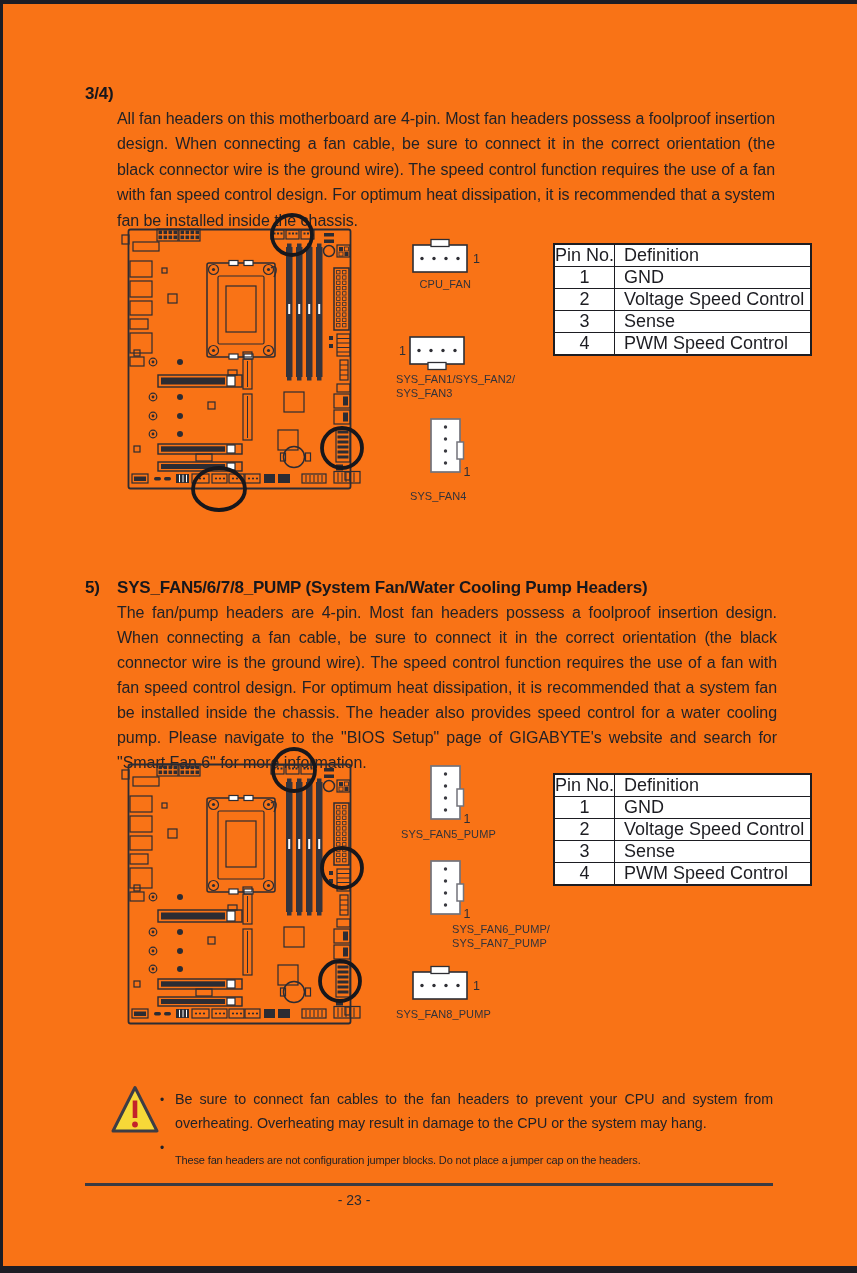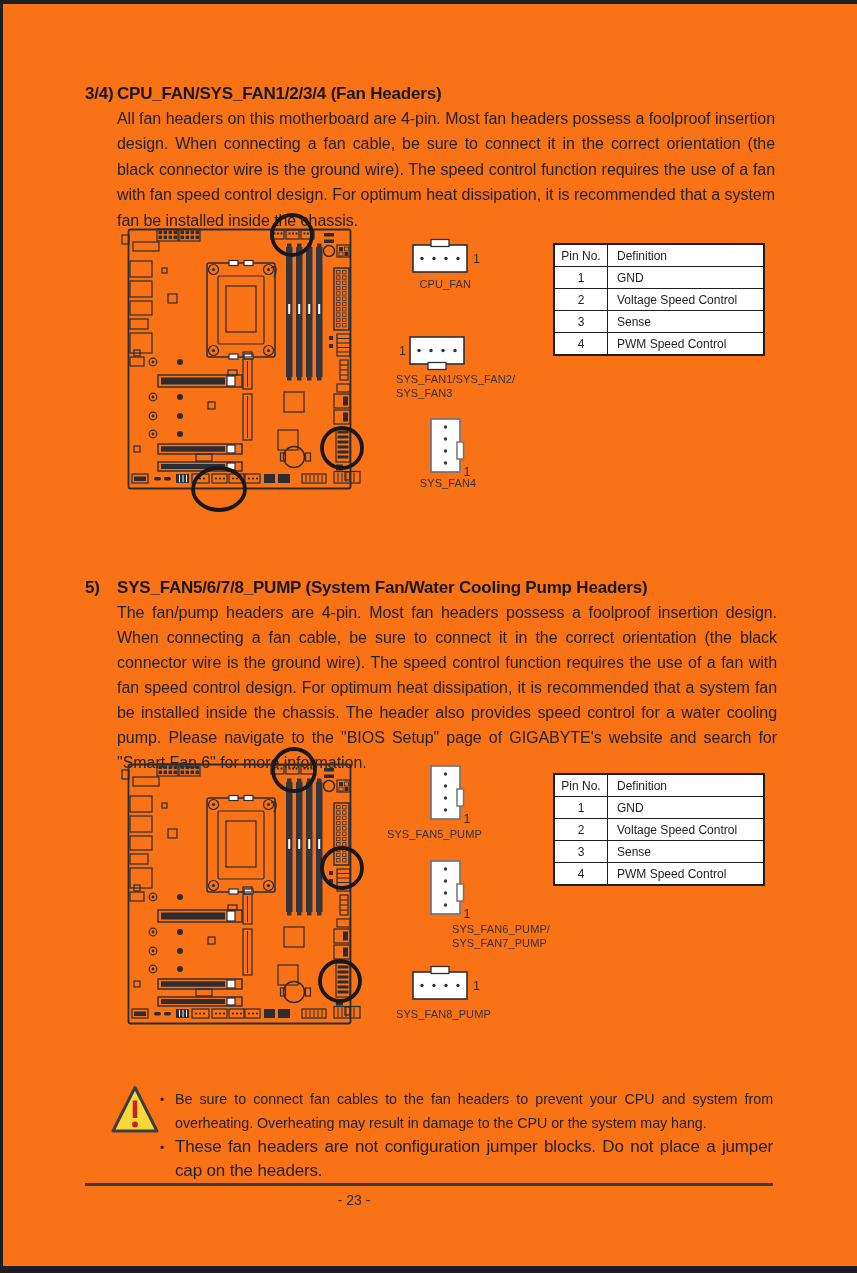--- a/index.html
+++ b/index.html
@@ -27,40 +27,40 @@
   #conn-cpufan   { left:412px; top:237px; }
   #conn-sysfan123{ left:396px; top:329px; }
   #conn-sysfan4  { left:424px; top:417px; }
   #conn-sysfan5  { left:424px; top:764px; }
   #conn-sysfan67 { left:424px; top:859px; }
   #conn-sysfan8  { left:412px; top:964px; }
 
   .conn-label { position:absolute; font-size:11px; line-height:13.5px; color:#33333a; letter-spacing:0.1px; white-space:nowrap; }
   #lbl-cpufan   { left:413px; top:278px; width:58px; text-align:right; }
   #lbl-sysfan123{ left:396px; top:373px; width:120px; }
-  #lbl-sysfan4  { left:410px; top:477px; width:76px; text-align:center; }
-  #lbl-sysfan5  { left:387px; top:828px; width:120px; }
+  #lbl-sysfan4  { left:410px; top:490px; width:76px; text-align:left; }
+  #lbl-sysfan5  { left:401px; top:828px; width:120px; }
   #lbl-sysfan67 { left:416px; top:923px; width:120px;margin-left:36px; }
   #lbl-sysfan8  { left:396px; top:1008px; width:120px; }
 
   .pin-table { position:absolute; border-collapse:collapse; border:2px solid #1d1d22; background:#fff; }
   #table1 { left:553px; top:243px; }
   #table2 { left:553px; top:773px; }
-  .pin-table th, .pin-table td { border:1.5px solid #1d1d22; font-weight:400; font-size:12px; color:#1d1d22;
+  .pin-table th, .pin-table td { border:1.5px solid #1d1d22; font-weight:400; font-size:18px; color:#1d1d22;
         height:21px; padding:0 6px 0 9px; text-align:left; white-space:nowrap; }
   .pin-table th:first-child, .pin-table td:first-child { width:52px; min-width:52px; text-align:center; padding:0; }
   .pin-table td:last-child, .pin-table th:last-child { min-width:140px; }
 
   .warn-icon { position:absolute; left:110px; top:1084px; }
   .warn-list { position:absolute; left:160px; top:1087px; width:613px; margin:0; padding:0; list-style:none;
         font-size:14.3px; line-height:24px; color:#222227; }
   .warn-list li { display:flex; }
   .warn-list .bullet { width:15px; flex:none; font-size:12px; padding-top:1px; color:#222227; }
   .warn-list .witem { flex:1; text-align:justify; letter-spacing:-0.05px; }
-  .warn-list li:last-child .witem { font-size:17px; letter-spacing:-0.15px; }
+  .warn-list li:last-child .witem { font-size:11px; letter-spacing:-0.15px;margin-top:13px; }
 
   .footer-line { position:absolute; left:85px; top:1183px; width:688px; height:3px; background:#3a3a42; }
   .footer-page { position:absolute; left:0; top:1192px; width:708px; text-align:center; font-size:14px; color:#2a2a30; }
 </style>
 </head>
 <body>
 
 <svg style="position:absolute;width:0;height:0" aria-hidden="true">
   <defs>
     <g id="mobo" stroke="#2c2c33" fill="none" stroke-width="1.2">
@@ -281,21 +281,20 @@
   </defs>
 </svg>
 
 <div class="page">
   <div class="edge" id="edge-top"></div>
   <div class="edge" id="edge-left"></div>
   <div class="edge" id="edge-bottom"></div>
 
   <div class="sec-head" id="sec1-head">
     <span class="sec-num">3/4)</span>
-    <span class="sec-title">CPU_FAN/SYS_FAN1/2/3/4 (Fan Headers)</span>
   </div>
   <p class="sec-body" id="sec1-body">All fan headers on this motherboard are 4-pin. Most fan headers possess a foolproof insertion design. When connecting a fan cable, be sure to connect it in the correct orientation (the black connector wire is the ground wire). The speed control function requires the use of a fan with fan speed control design. For optimum heat dissipation, it is recommended that a system fan be installed inside the chassis.</p>
 
   <svg class="mobo" id="board1" width="252" height="306" viewBox="0 0 252 306">
       <use href="#mobo"></use>
       <ellipse cx="180" cy="29" rx="20" ry="20" fill="none" stroke="#17171c" stroke-width="3.8"></ellipse>
       <ellipse cx="230" cy="242" rx="20" ry="20" fill="none" stroke="#17171c" stroke-width="3.8"></ellipse>
       <ellipse cx="107" cy="283" rx="26" ry="21" fill="none" stroke="#17171c" stroke-width="3.8"></ellipse>
     </svg>
 

